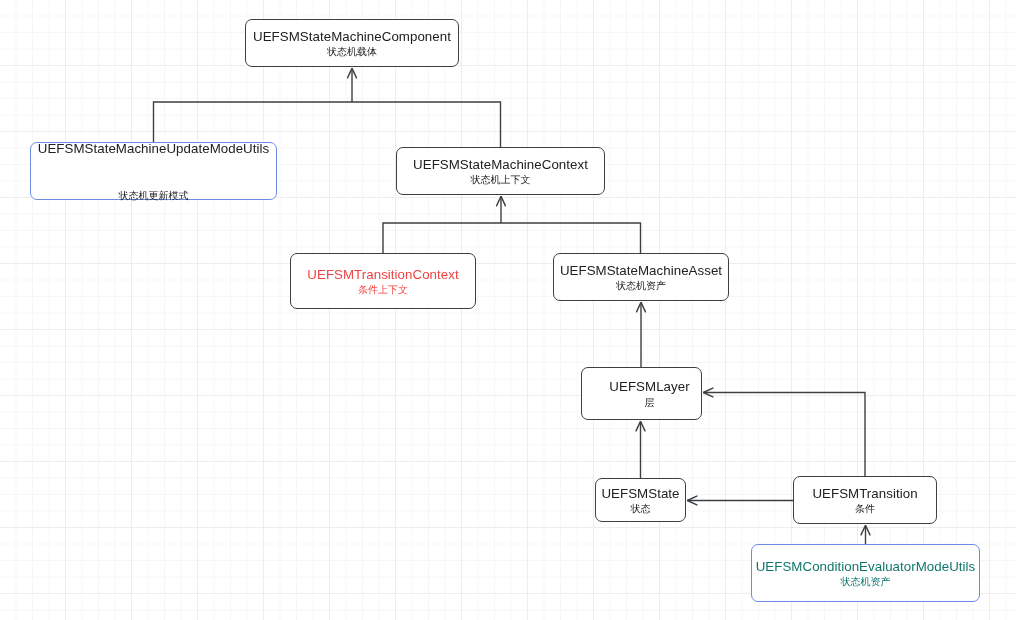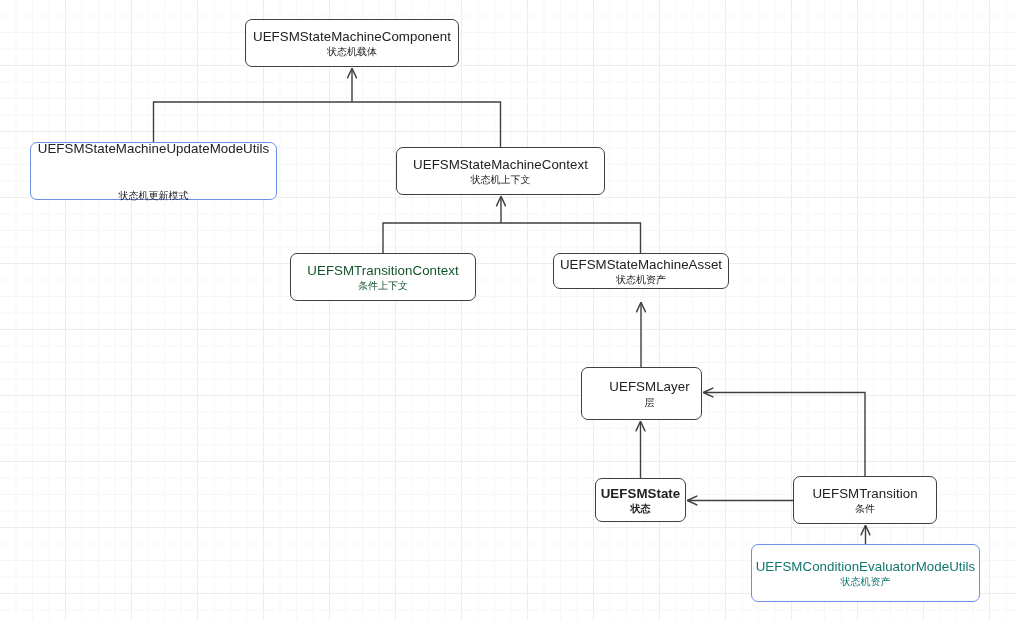--- a/index.html
+++ b/index.html
@@ -109,36 +109,36 @@
   <div class="node accent" style="left: 30px; top: 142px; width: 247px; height: 58px; border-color: rgb(109, 140, 232); color: rgb(32, 33, 36); gap: 32px;">
     <div class="t-en">UEFSMStateMachineUpdateModeUtils</div>
     <div class="t-cn">状态机更新模式</div>
   </div>
 
   <div class="node" style="left: 396px; top: 147px; width: 209px; height: 48px; border-color: rgb(60, 64, 67); color: rgb(32, 33, 36); text-align: center;">
     <div class="t-en">UEFSMStateMachineContext</div>
     <div class="t-cn">状态机上下文</div>
   </div>
 
-  <div class="node" style="left: 290px; top: 253px; width: 186px; height: 48px; border-color: rgb(60, 64, 67); color: #14532d; text-align: right;">
+  <div class="node" style="left: 290px; top: 253px; width: 186px; height: 56px; border-color: rgb(60, 64, 67); color: #ef4444; text-align: right;">
     <div class="t-en">UEFSMTransitionContext</div>
     <div class="t-cn">条件上下文</div>
   </div>
 
-  <div class="node" style="left: 553px; top: 253px; width: 176px; height: 36px; border-color: rgb(60, 64, 67); color: rgb(32, 33, 36);">
+  <div class="node" style="left: 553px; top: 253px; width: 176px; height: 48px; border-color: rgb(60, 64, 67); color: rgb(32, 33, 36);">
     <div class="t-en">UEFSMStateMachineAsset</div>
     <div class="t-cn">状态机资产</div>
   </div>
 
   <div class="node" style="left: 581px; top: 367px; width: 121px; height: 53px; border-color: rgb(60, 64, 67); color: rgb(32, 33, 36); padding-left: 16px;">
     <div class="t-en">UEFSMLayer</div>
     <div class="t-cn">层</div>
   </div>
 
-  <div class="node" style="left: 595px; top: 478px; width: 91px; height: 44px; border-color: rgb(60, 64, 67); color: rgb(32, 33, 36); font-weight: bold;">
+  <div class="node" style="left: 595px; top: 478px; width: 91px; height: 44px; border-color: rgb(60, 64, 67); color: rgb(32, 33, 36);">
     <div class="t-en">UEFSMState</div>
     <div class="t-cn">状态</div>
   </div>
 
   <div class="node" style="left: 793px; top: 476px; width: 144px; height: 48px; border-color: rgb(60, 64, 67); color: rgb(32, 33, 36); align-items: center;">
     <div class="t-en">UEFSMTransition</div>
     <div class="t-cn">条件</div>
   </div>
 
   <div class="node accent" style="left: 751px; top: 544px; width: 229px; height: 58px; border-color: rgb(109, 140, 232); color: #0f766e;">

